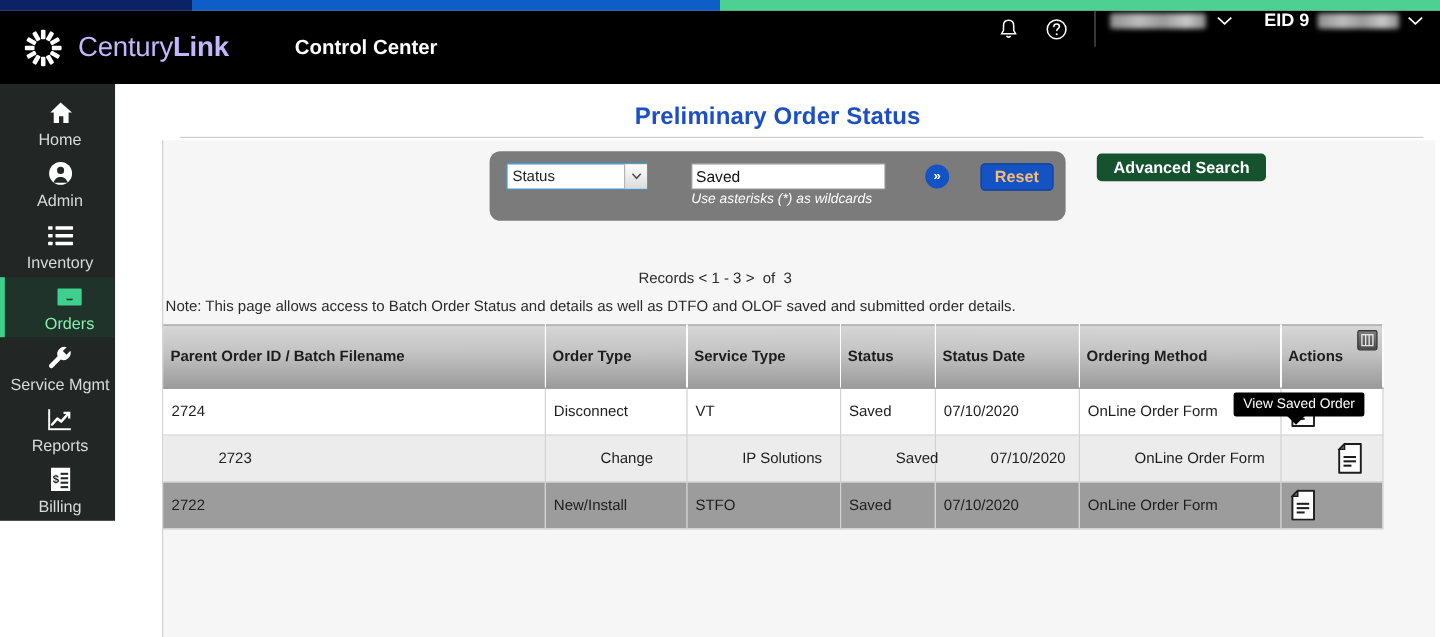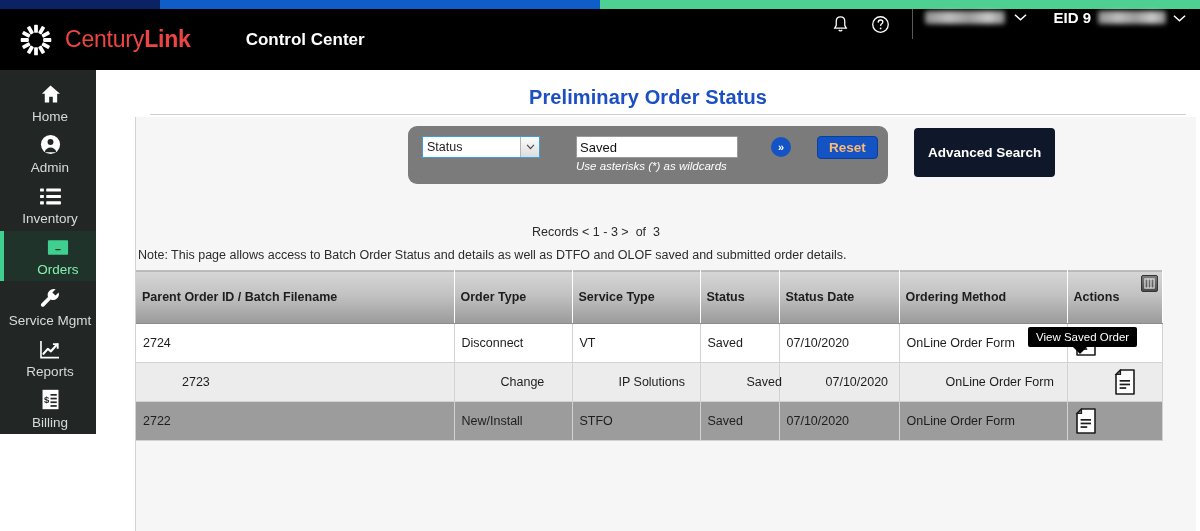--- a/index.html
+++ b/index.html
@@ -17,21 +17,21 @@
   .topstrip .seg-green { flex: 1;      background: #4ed093; }
 
   
   .header {
     height: 61px; width: 1200px; background: #000000;
     display: flex; align-items: center; position: relative;
   }
   .logo-wrap { display: flex; align-items: center; margin-left: 18px; }
   .logo-mark { width: 36px; height: 36px; position: relative; display:block; }
   .logo-text {
-    color: #ef4444; font-size: 23px; margin-left: 11px; letter-spacing: -0.2px;
+    color: #c4b5fd; font-size: 23px; margin-left: 11px; letter-spacing: -0.2px;
     white-space: nowrap;
     text-align: center;
   }
   .logo-text b { font-weight: bold; }
   .logo-text span.light { font-weight: 400; }
   .app-name {
     color: #ffffff; font-size: 17px; font-weight: bold;
     margin-left: 55px; white-space: nowrap;
   }
   .header-right {
@@ -127,23 +127,23 @@
     align-items: center; justify-content: center; margin-left: 33px; margin-top: 1px;
     cursor: pointer; border: none; line-height: 1;
   }
   .reset-btn {
     margin-left: 26px; margin-top: 0px; background: #1453c4; color: #fdba74;
     font-size: 13.5px; font-weight: bold; border: 1px solid #0b3f9c;
     border-radius: 4px; padding: 3px 11px; cursor: pointer;
     font-family: "Liberation Sans", sans-serif;
   }
   .adv-btn {
-    position: absolute; left: 778px; top: 11px; background: #0f172a; color: #fff;
+    position: absolute; left: 778px; top: 11px; background: #14532d; color: #fff;
     font-size: 13.5px; font-weight: bold; border: none; border-radius: 4px;
-    padding: 17px 14px; cursor: pointer; font-family: "Liberation Sans", sans-serif;
+    padding: 4px 14px; cursor: pointer; font-family: "Liberation Sans", sans-serif;
     white-space: nowrap;
   }
 
   
   .records {
     text-align: center; font-size: 12.5px; color: #2b2b2b; margin-top: 36px;
     padding-right: 140px;
   }
   .records .pg { cursor: pointer; }
   .note {
@@ -167,21 +167,21 @@
     vertical-align: middle; background: #ffffff;
   }
   tr.row-alt td { background: #ececec; padding-left: 46px; }
   tr.row-hover td { background: #9c9c9c; }
   .col-parent  { width: 318px; }
   .col-otype   { width: 118px; }
   .col-stype   { width: 128px; }
   .col-status  { width: 79px; }
   .col-sdate   { width: 120px; }
   .col-method  { width: 168px; }
-  .col-actions { width: 95px; }
+  .col-actions { width: 85px; }
   th.col-actions { padding-right: 26px; }
   .grid-ico-btn {
     position: absolute; right: 4px; top: 4px; width: 17px; height: 17px;
     background: linear-gradient(#7d7d7d,#4a4a4a); border: 1px solid #343434;
     border-radius: 2px; display: flex; align-items: center; justify-content: center;
     cursor: pointer;
   }
   .doc-icon { display: block; cursor: pointer; }
 
   

